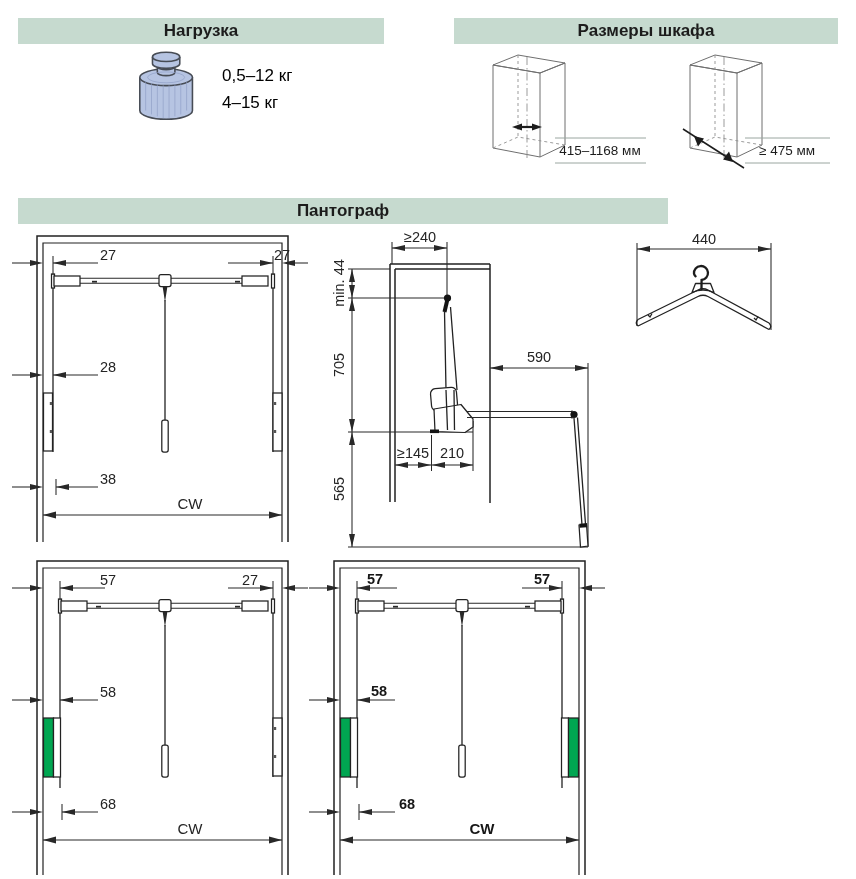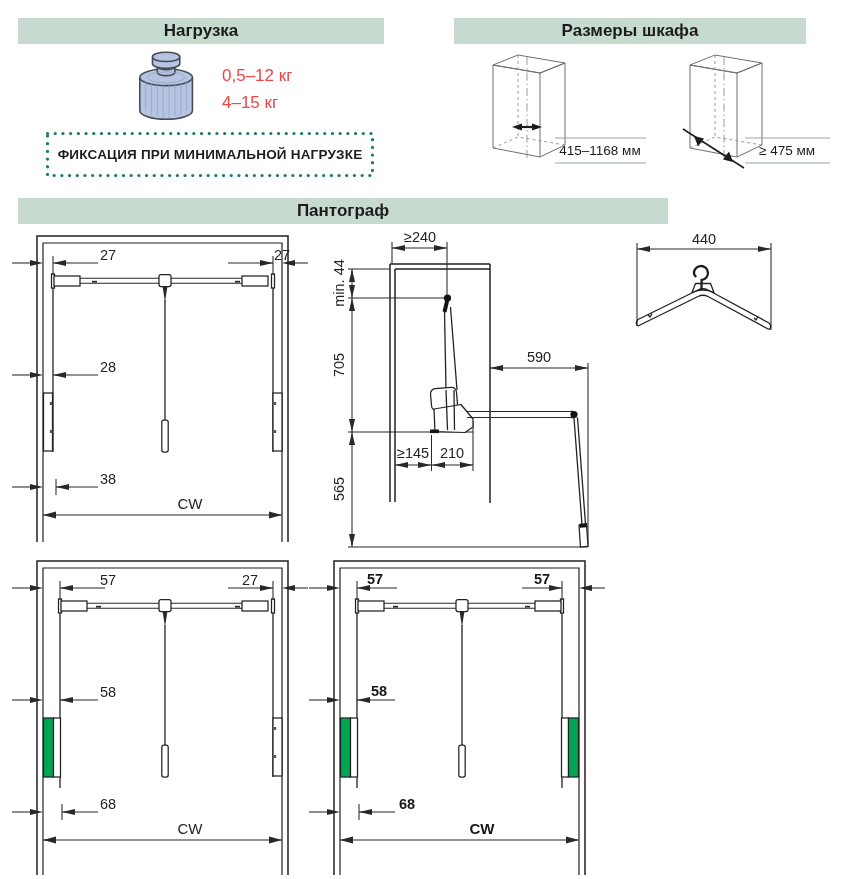--- a/index.html
+++ b/index.html
@@ -1,19 +1,19 @@
 <!DOCTYPE html>
 <html><head>
 <meta charset="utf-8">
 <style>
   html,body{margin:0;padding:0;background:#fff;}
   #page{position:relative;width:856px;height:879px;background:#fff;font-family:"Liberation Sans",sans-serif;overflow:hidden;}
   .bar{position:absolute;height:26px;background:#c6dacf;display:flex;align-items:center;justify-content:center;}
   .bar span{font-size:17px;font-weight:bold;color:#1c1c1c;}
-  .loadvals{position:absolute;left:222px;top:62px;font-size:17px;color:#ef4444;line-height:27px;}
+  .loadvals{position:absolute;left:222px;top:62px;font-size:17px;color:#000000;line-height:27px;}
   .note{position:absolute;left:45px;top:131px;width:330px;height:47px;display:flex;align-items:center;justify-content:center;}
   .note svg{position:absolute;left:0;top:0;}
   .note span{position:relative;font-size:13.5px;font-weight:bold;color:#1c1c1c;letter-spacing:0.2px;}
   svg{position:absolute;}
   .ln{stroke:#222;stroke-width:1.3;fill:none;}
   .lnA{stroke:#222;stroke-width:1.5;fill:none;}
   .lnB{stroke:#222;stroke-width:1.2;fill:none;}
   .dim{stroke:#282828;stroke-width:1.05;fill:none;}
   .arr{fill:#282828;stroke:none;}
   .part{fill:#ffffff;stroke:#222;stroke-width:1.25;}
@@ -29,21 +29,21 @@
   .lbl{font-family:"Liberation Sans",sans-serif;font-size:13.5px;fill:#1c1c1c;}
 </style>
 </head>
 <body>
 
 <div id="page">
 
   <div class="bar" style="left:18px;top:18px;width:366px;">
     <span>Нагрузка</span>
   </div>
-  <div class="bar" style="left:454px;top:18px;width:352px;">
+  <div class="bar" style="left:454px;top:18px;width:384px;">
     <span>Размеры шкафа</span>
   </div>
 
   <svg style="left:132px;top:50px;" width="78" height="82" viewBox="0 0 80 84">
     <g stroke="#474c55" stroke-width="1.6" fill="#b6c4e2">
       <path d="M8,28 L8,62 A27,9 0 0 0 62,62 L62,28"></path>
       <ellipse cx="35" cy="28" rx="27" ry="8.5"></ellipse>
       <path d="M26,17 L26,23 A9,3.2 0 0 0 44,23 L44,17"></path>
       <ellipse cx="35" cy="17" rx="9" ry="3.2"></ellipse>
       <path d="M21,7 L21,14 A14,4.8 0 0 0 49,14 L49,7"></path>
@@ -53,26 +53,20 @@
       <path d="M14,32 L14,62 M20,34 L20,66 M26,35 L26,68 M32,36 L32,70 M38,36 L38,70 M44,35 L44,68 M50,34 L50,66 M56,32 L56,62"></path>
       <ellipse cx="35" cy="28" rx="19" ry="5.6"></ellipse>
     </g>
   </svg>
 
   <div class="loadvals">
     <div>0,5–12 кг</div>
     <div>4–15 кг</div>
   </div>
 
-  <div class="note">
-    <svg width="330" height="47">
-      <rect x="2.5" y="2.5" width="325" height="42" fill="none" stroke="#1b7b6b" stroke-width="3.2" stroke-dasharray="0.1 7.6" stroke-linecap="round"></rect>
-    </svg>
-    <span>ФИКСАЦИЯ ПРИ МИНИМАЛЬНОЙ НАГРУЗКЕ</span>
-  </div>
 
   <svg style="left:470px;top:45px;" width="380" height="140" viewBox="0 0 380 140">
     <g>
       <path class="cab" d="M23,20 L48,10 L95,18 L70,28 Z"></path>
       <path class="cab" d="M23,20 L23,103 L70,112 L70,28 Z"></path>
       <path class="cab" d="M70,28 L95,18 L95,100 L70,112"></path>
       <path class="cabd" d="M23,103 L48,92 L95,100 M48,10 L48,92"></path>
       <path class="cabc" d="M57,12 L57,116"></path>
       <g>
         <line x1="47" y1="82" x2="67" y2="82" stroke="#1c1c1c" stroke-width="2.2"></line>

